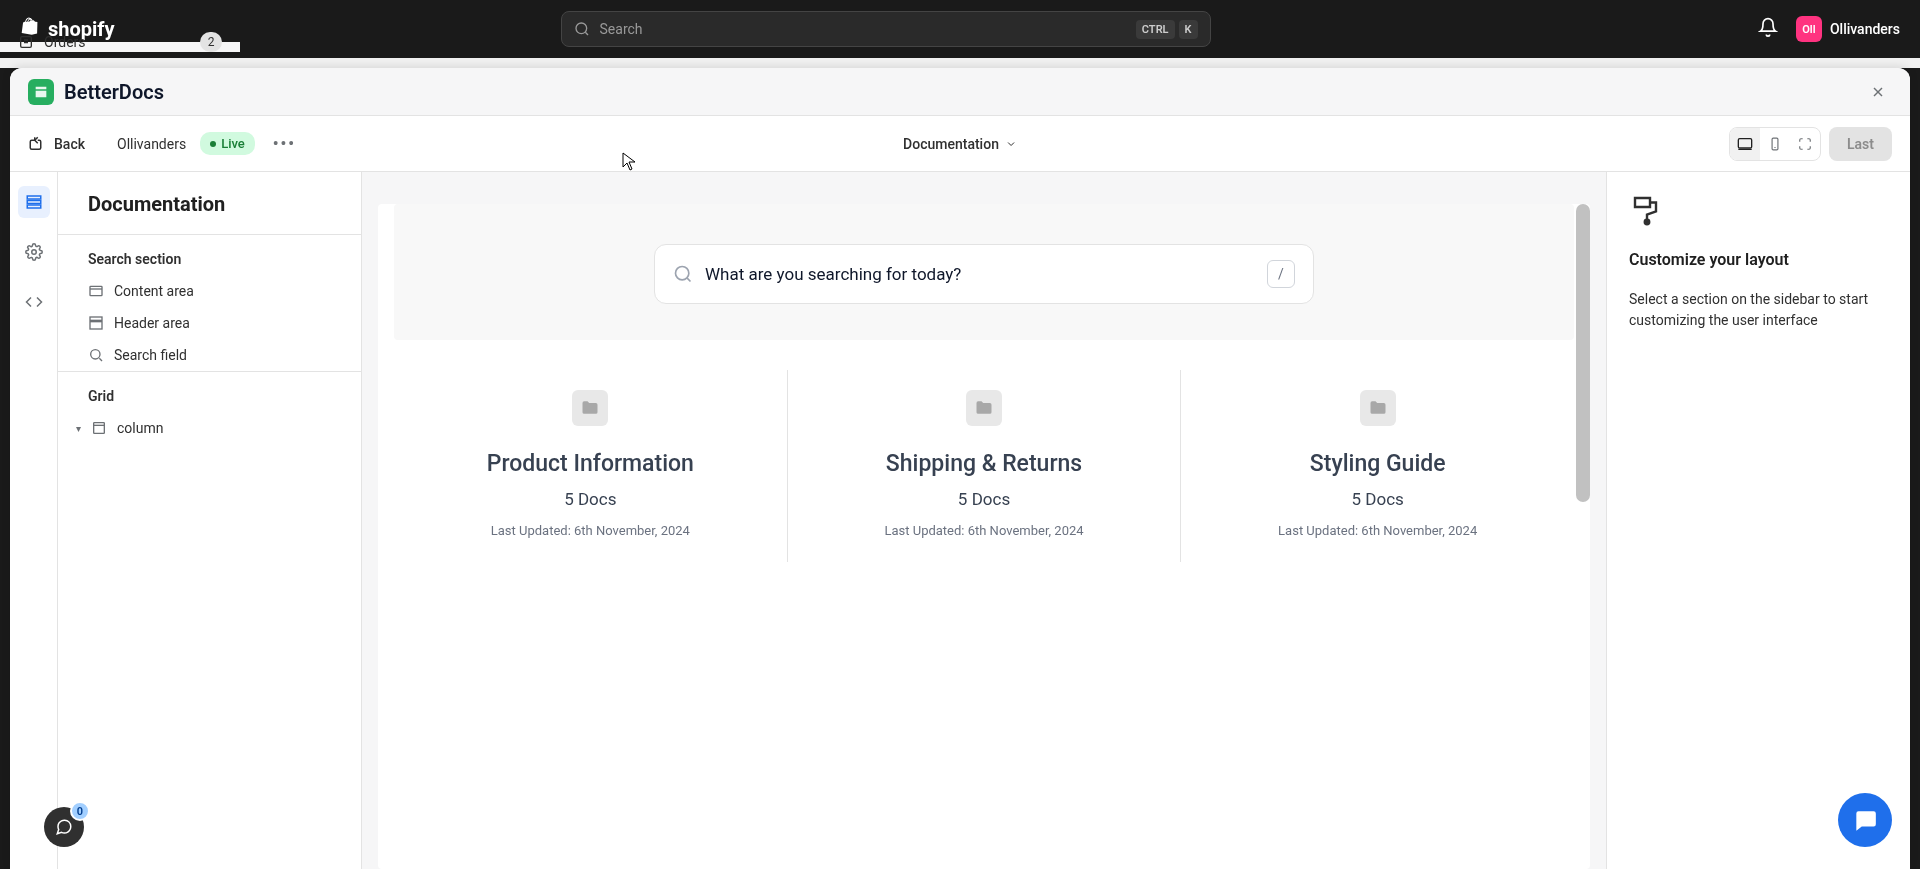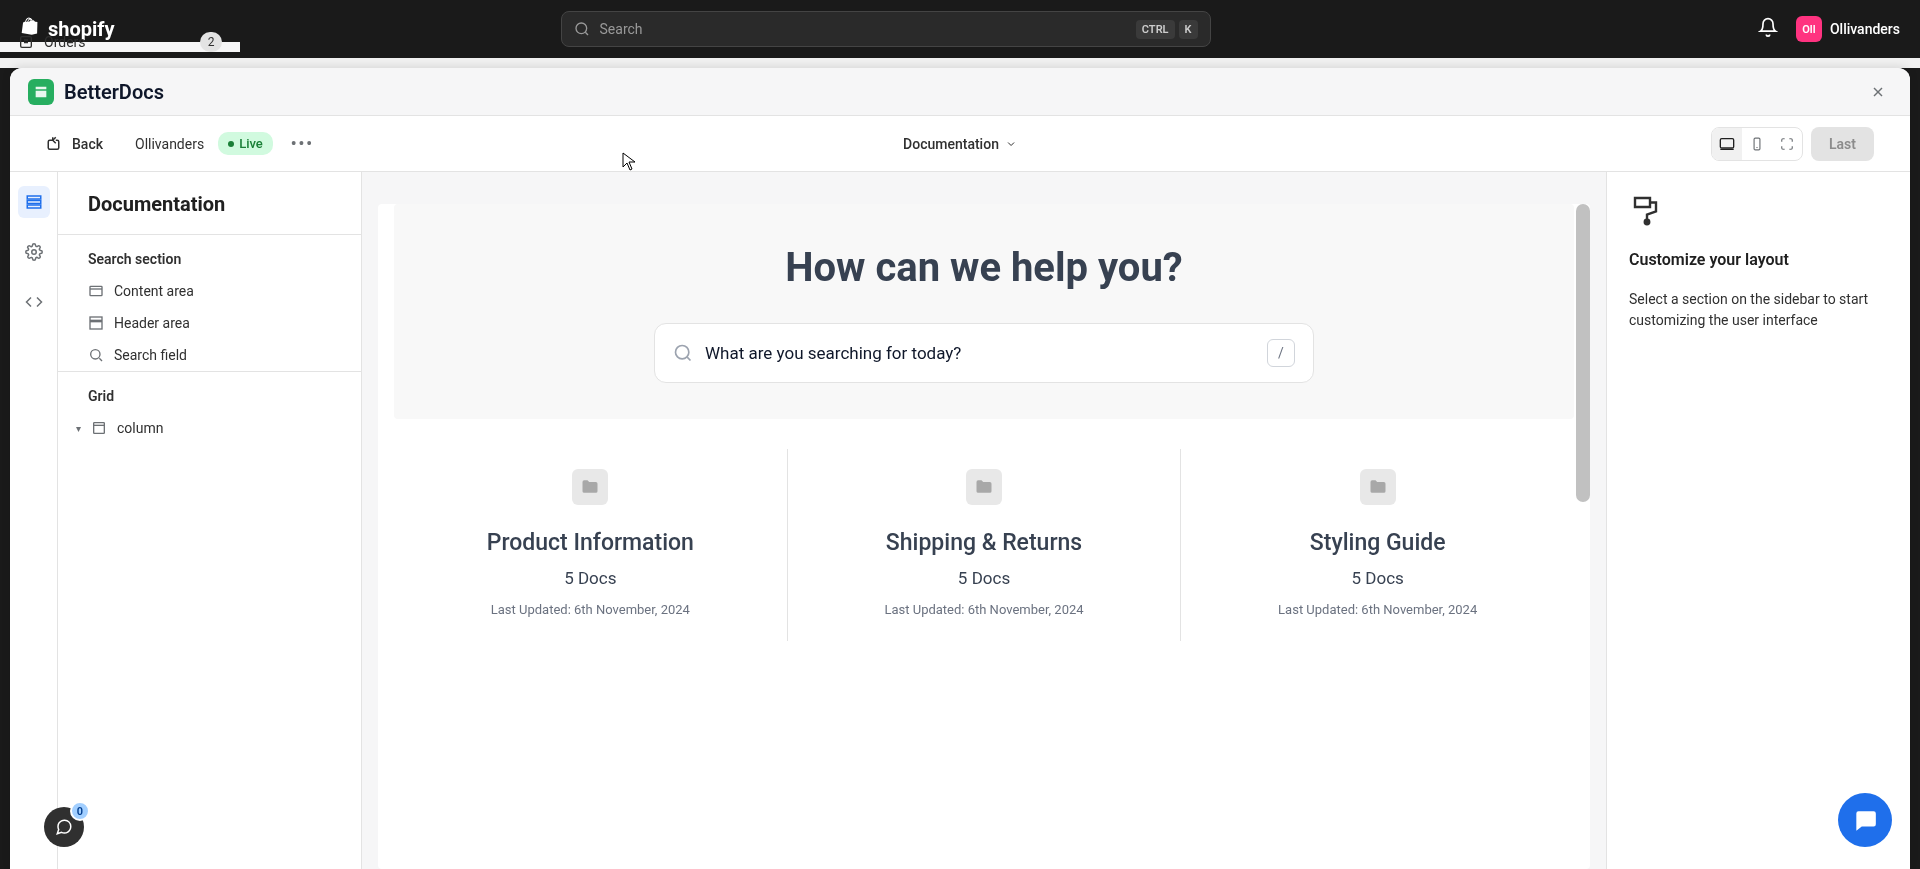--- a/index.html
+++ b/index.html
@@ -28,21 +28,21 @@
 
 
 .modal { position: absolute; top: 68px; left: 10px; right: 10px; bottom: 0; background: #f6f6f7; border-radius: 12px 12px 0 0; overflow: hidden; box-shadow: 0 -2px 8px rgba(0,0,0,.1); }
 
 .modal-header { height: 48px; border-bottom: 1px solid #e3e3e3; display: flex; align-items: center; padding: 0 18px; background: #f6f6f7; }
 .app-badge { width: 26px; height: 26px; background: #27ae60; border-radius: 6px; display: flex; align-items: center; justify-content: center; margin-right: 10px; }
 .app-name { font-size: 20px; font-weight: 600; color: #0f172a; }
 .modal-close { margin-left: auto; width: 28px; height: 28px; display:flex; align-items:center; justify-content:center; cursor:pointer; color:#6d7175; border-radius:6px; }
 
 
-.editor-header { height: 56px; background: #fff; border-bottom: 1px solid #e3e3e3; display: flex; align-items: center; padding: 0 36px; }
+.editor-header { height: 56px; background: #fff; border-bottom: 1px solid #e3e3e3; display: flex; align-items: center; padding: 0 18px; }
 .back-btn { display: flex; align-items: center; gap: 8px; font-size: 14px; color: #303030; cursor: pointer; font-weight: 500; }
 .store-name { margin-left: 32px; font-size: 14px; color: #303030; }
 .live-badge { margin-left: 14px; background: #d1fadf; color: #1a7f37; font-size: 13px; padding: 4px 10px; border-radius: 10px; display: inline-flex; align-items: center; gap: 5px; font-weight: 500; }
 .live-badge::before { content: ""; width: 6px; height: 6px; background: #1a7f37; border-radius: 50%; }
 .more-dots { margin-left: 18px; cursor: pointer; color: #6d7175; letter-spacing: 2px; font-weight:700; }
 .editor-header-center { position: absolute; left:50%; transform:translateX(-50%); display:flex; align-items:center; gap:6px; font-size:14px; font-weight:500; color:#303030; cursor:pointer; }
 .editor-header-right { margin-left: auto; display:flex; align-items:center; gap:8px; }
 .device-toggle { display:flex; border:1px solid #e3e3e3; border-radius:8px; overflow:hidden; }
 .device-btn { width:30px; height:32px; display:flex; align-items:center; justify-content:center; cursor:pointer; color:#6d7175; }
 .device-btn.active { background:#f1f1f1; color:#202020; }
@@ -265,21 +265,20 @@
             <line x1="4" y1="8" x2="20" y2="8"></line>
           </svg>
         <span>column</span>
       </div>
     </div>
 
     <div class="canvas-wrap">
       <div class="canvas">
         <div class="canvas-scroll"></div>
         <div class="hero">
-          <div class="hero-title">How can we help you?</div>
           <div class="hero-search">
             <svg width="20" height="20" viewBox="0 0 24 24" fill="none" stroke="#9ca3af" stroke-width="2">
                 <circle cx="11" cy="11" r="8"></circle>
                 <line x1="21" y1="21" x2="17" y2="17"></line>
               </svg>
             <span class="hero-search-text">What are you searching for today?</span>
             <span class="slash-key">/</span>
           </div>
         </div>
         <div class="cards">

